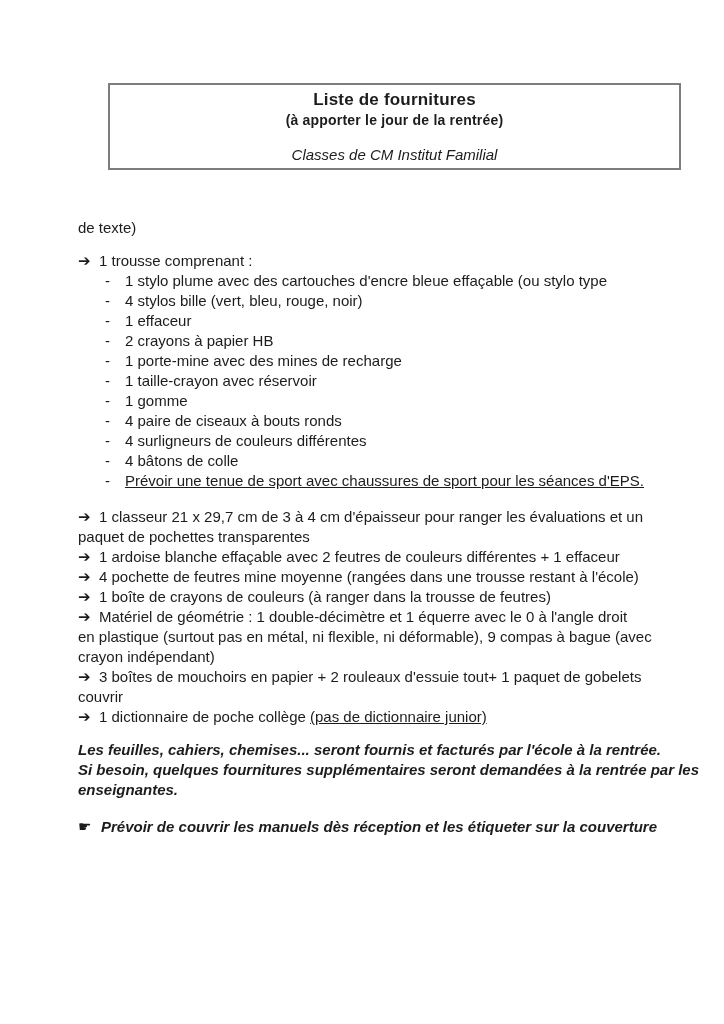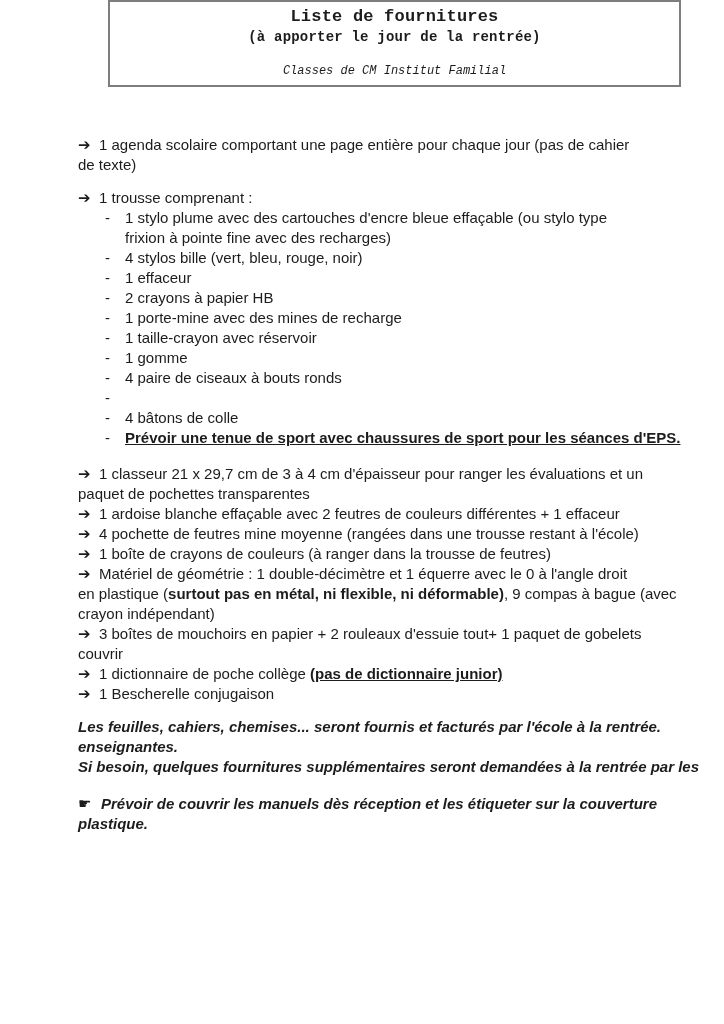--- a/index.html
+++ b/index.html
@@ -14,44 +14,44 @@
   .page {
     position: relative;
     width: 724px;
     height: 1024px;
     background: #ffffff;
   }
   
   .header-box {
     box-sizing: border-box;
     margin-left: 108px;
+    margin-top: 83px;
     width: 573px;
     height: 87px;
     border: 2px solid #7d7d7d;
     text-align: center;
     padding-top: 5px;
     background: #ffffff;
-    font-family: Liberation Mono, monospace;
   }
   .hb-title {
     font-weight: 700;
     font-size: 17px;
     line-height: 20px;
     letter-spacing: 0.2px;
   }
   .hb-subtitle {
     font-weight: 700;
     font-size: 14px;
     line-height: 20px;
     letter-spacing: 0.2px;
   }
   .hb-class {
     margin-top: 15px;
     font-style: italic;
-    font-size: 12px;
+    font-size: 15px;
     line-height: 19px;
   }
   
   .doc-body {
     margin: 48px 70px 0 78px;
     font-size: 15px;
   }
   .line {
     height: 20px;
     line-height: 20px;
@@ -69,47 +69,45 @@
   .block-dash .bullet {
     position: absolute;
     left: 27px;
     top: 0;
   }
   .block-italic .line,
   .block-hand .line {
     font-weight: 700;
     font-style: italic;
   }
-  .b { font-weight: 700; }
+  .b { font-weight: 400; }
   .u { text-decoration: underline; }
   .spacer { width: 100%; }
 </style>
 </head>
 <body>
 
 <div class="page">
 
   <div class="header-box">
     <div class="hb-title">Liste de fournitures</div>
     <div class="hb-subtitle">(à apporter le jour de la rentrée)</div>
     <div class="hb-class">Classes de CM Institut Familial</div>
   </div>
 
   <div class="doc-body">
       <div class="block block-arrow">
-        <div class="line"><span class="bullet">➔</span><span>1 agenda scolaire comportant une page entière pour chaque jour (pas de cahier</span></div>
         <div class="line cont"><span>de texte)</span></div>
       </div>
       <div class="spacer" style="height: 13px;"></div>
       <div class="block block-arrow">
         <div class="line"><span class="bullet">➔</span><span>1 trousse comprenant :</span></div>
       </div>
       <div class="block block-dash">
         <div class="line"><span class="bullet">-</span><span>1 stylo plume avec des cartouches d'encre bleue effaçable (ou stylo type</span></div>
-        <div class="line cont"><span>frixion à pointe fine  avec des recharges)</span></div>
       </div>
       <div class="block block-dash">
         <div class="line"><span class="bullet">-</span><span>4 stylos bille (vert, bleu, rouge, noir)</span></div>
       </div>
       <div class="block block-dash">
         <div class="line"><span class="bullet">-</span><span>1 effaceur</span></div>
       </div>
       <div class="block block-dash">
         <div class="line"><span class="bullet">-</span><span>2 crayons à papier HB</span></div>
       </div>
@@ -119,21 +117,21 @@
       <div class="block block-dash">
         <div class="line"><span class="bullet">-</span><span>1 taille-crayon avec réservoir</span></div>
       </div>
       <div class="block block-dash">
         <div class="line"><span class="bullet">-</span><span>1 gomme</span></div>
       </div>
       <div class="block block-dash">
         <div class="line"><span class="bullet">-</span><span>4 paire de ciseaux à bouts ronds</span></div>
       </div>
       <div class="block block-dash">
-        <div class="line"><span class="bullet">-</span></div>
+        <div class="line"><span class="bullet">-</span><span>4 surligneurs de couleurs différentes</span></div>
       </div>
       <div class="block block-dash">
         <div class="line"><span class="bullet">-</span><span>4 bâtons de colle</span></div>
       </div>
       <div class="block block-dash">
         <div class="line"><span class="bullet">-</span><span class="b u">Prévoir une tenue de sport avec chaussures de sport pour les séances d'EPS.</span></div>
       </div>
       <div class="spacer" style="height: 16px;"></div>
       <div class="block block-arrow">
         <div class="line"><span class="bullet">➔</span><span>1 classeur 21 x 29,7 cm de 3 à 4 cm d'épaisseur pour ranger les évaluations et un</span></div>
@@ -153,29 +151,25 @@
         <div class="line cont"><span>en plastique (</span><span class="b">surtout pas en métal, ni flexible, ni déformable)</span><span>, 9 compas à bague (avec</span></div>
         <div class="line cont"><span>crayon indépendant)</span></div>
       </div>
       <div class="block block-arrow">
         <div class="line"><span class="bullet">➔</span><span>3 boîtes de mouchoirs en papier + 2 rouleaux d'essuie tout+ 1 paquet de gobelets</span></div>
         <div class="line cont"><span>couvrir</span></div>
       </div>
       <div class="block block-arrow">
         <div class="line"><span class="bullet">➔</span><span>1 dictionnaire de poche collège </span><span class="b u">(pas de dictionnaire junior)</span></div>
       </div>
-      <div class="block block-arrow">
-        <div class="line"><span class="bullet">➔</span><span>1 Bescherelle conjugaison</span></div>
-      </div>
       <div class="spacer" style="height: 13px;"></div>
       <div class="block block-italic">
         <div class="line"><span>Les feuilles, cahiers, chemises... seront fournis et facturés par l'école à la rentrée.</span></div>
+        <div class="line cont"><span>Si besoin, quelques fournitures supplémentaires seront demandées à la rentrée par les</span></div>
         <div class="line cont"><span>enseignantes.</span></div>
-        <div class="line cont"><span>Si besoin, quelques fournitures supplémentaires seront demandées à la rentrée par les</span></div>
       </div>
       <div class="spacer" style="height: 17px;"></div>
       <div class="block block-hand">
         <div class="line"><span class="bullet">☛</span><span>Prévoir de couvrir les manuels dès réception et les étiqueter sur la couverture</span></div>
-        <div class="line cont"><span>plastique.</span></div>
       </div>
     </div>
 
 </div>
 
 </body></html>

